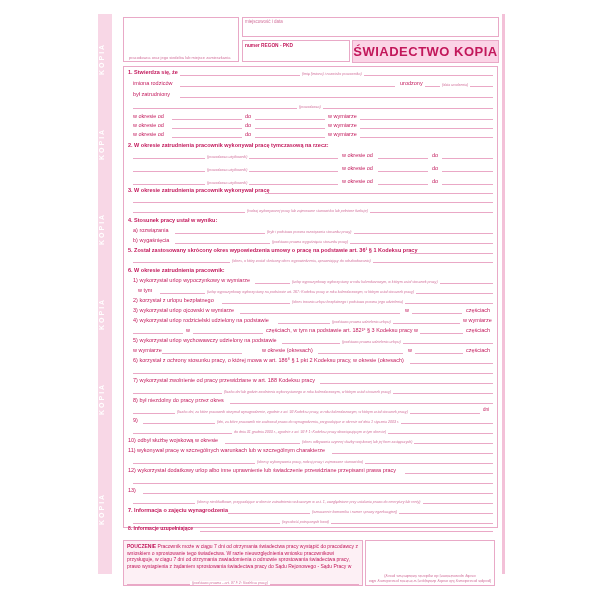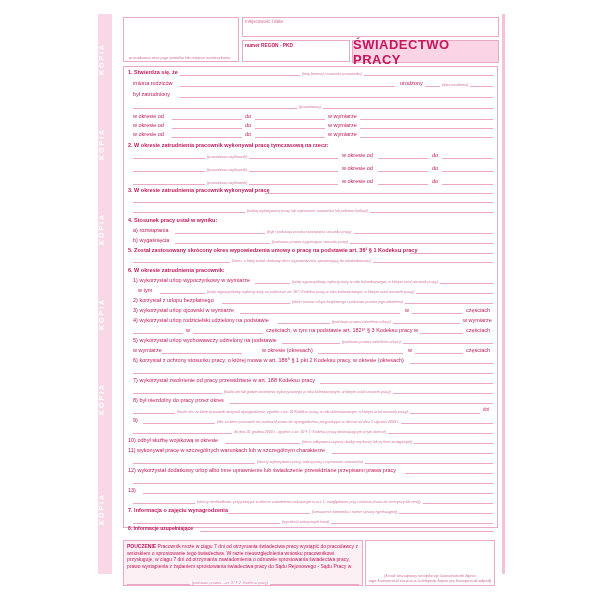--- a/index.html
+++ b/index.html
@@ -38,21 +38,21 @@
 <div class="box" style="left:123px;top:17px;width:116px;height:45px;">
   <div class="tiny" style="left:5px;bottom:1px;">pracodawca oraz jego siedziba lub miejsce zamieszkania</div>
 </div>
 <div class="box" style="left:242px;top:17px;width:257px;height:20px;">
   <div class="tiny" style="left:2px;top:1px;font-size:4.5px;">miejscowość i data</div>
 </div>
 <div class="box" style="left:242px;top:40px;width:108px;height:22px;">
   <div class="tiny lbl-b" style="left:2px;top:2px;font-size:4.8px;color:#c2185b;">numer REGON - PKD</div>
 </div>
 <div class="title-box">
-  <span class="title-text">ŚWIADECTWO PRACY</span>
+  <span class="title-text">ŚWIADECTWO KOPIA</span>
 </div>
 
 <div class="main"></div>
 
 <div class="label lbl-b" style="left:128px;top:69px;">1. Stwierdza się, że</div>
 <div class="line" style="left:180px;top:75px;width:313px;"></div>
 <div class="caption" style="left:300px;top:72px;">(imię (imiona) i nazwisko pracownika)</div>
 
 <div class="label" style="left:133px;top:80px;">imiona rodziców</div>
 <div class="line" style="left:180px;top:86px;width:215px;"></div>

